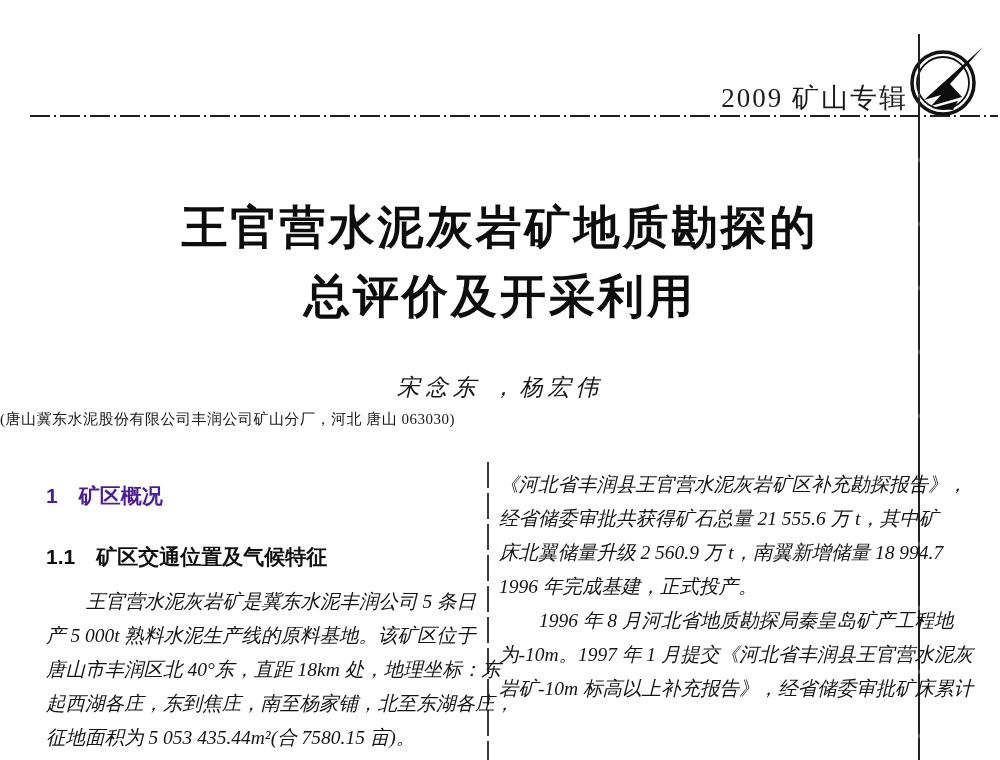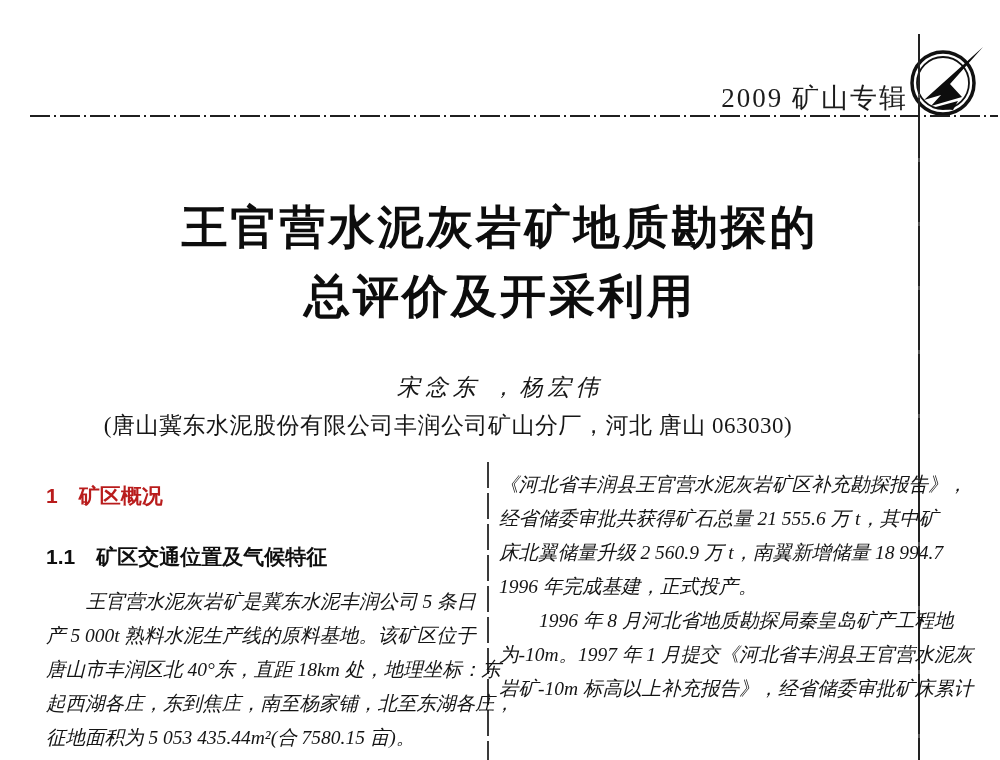--- a/index.html
+++ b/index.html
@@ -80,22 +80,22 @@
     font-style: italic;
     letter-spacing: 5px;
     color: #161616;
     margin-top: 10px;
   }
   .affiliation {
     position: absolute;
     top: 410px;
     left: 0;
     width: 896px;
-    text-align: center;
-    font-size: 23px;
+    text-align: left;
+    font-size: 15px;
     letter-spacing: 0.5px;
     color: #161616;
   }
 
   
   .col-divider {
     position: absolute;
     left: 487px;
     top: 462px;
     width: 1.5px;
@@ -106,21 +106,21 @@
   .left-col {
     position: absolute;
     left: 46px;
     top: 482px;
     width: 430px;
   }
   .sec-heading {
     font-family: "Liberation Sans", sans-serif;
     font-weight: bold;
     font-size: 21px;
-    color: #b91c1c;
+    color: #4c1d95;
     white-space: nowrap;
   }
   .subsec-heading {
     margin-top: 33px;
     font-family: "Liberation Sans", sans-serif;
     font-weight: bold;
     font-size: 21px;
     color: #0f0f0f;
     white-space: nowrap;
   }

